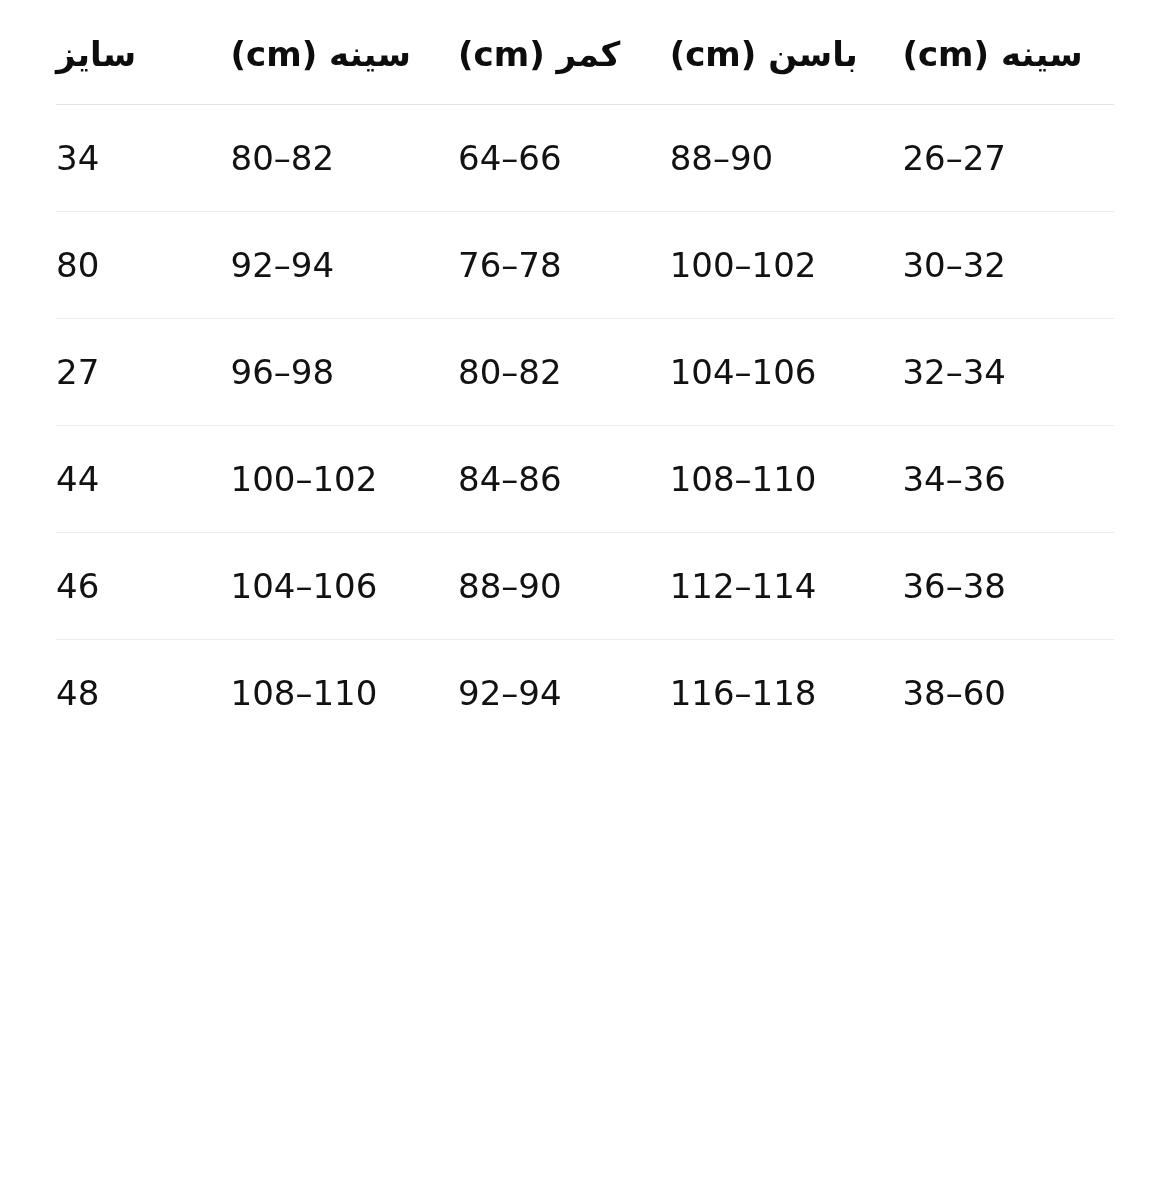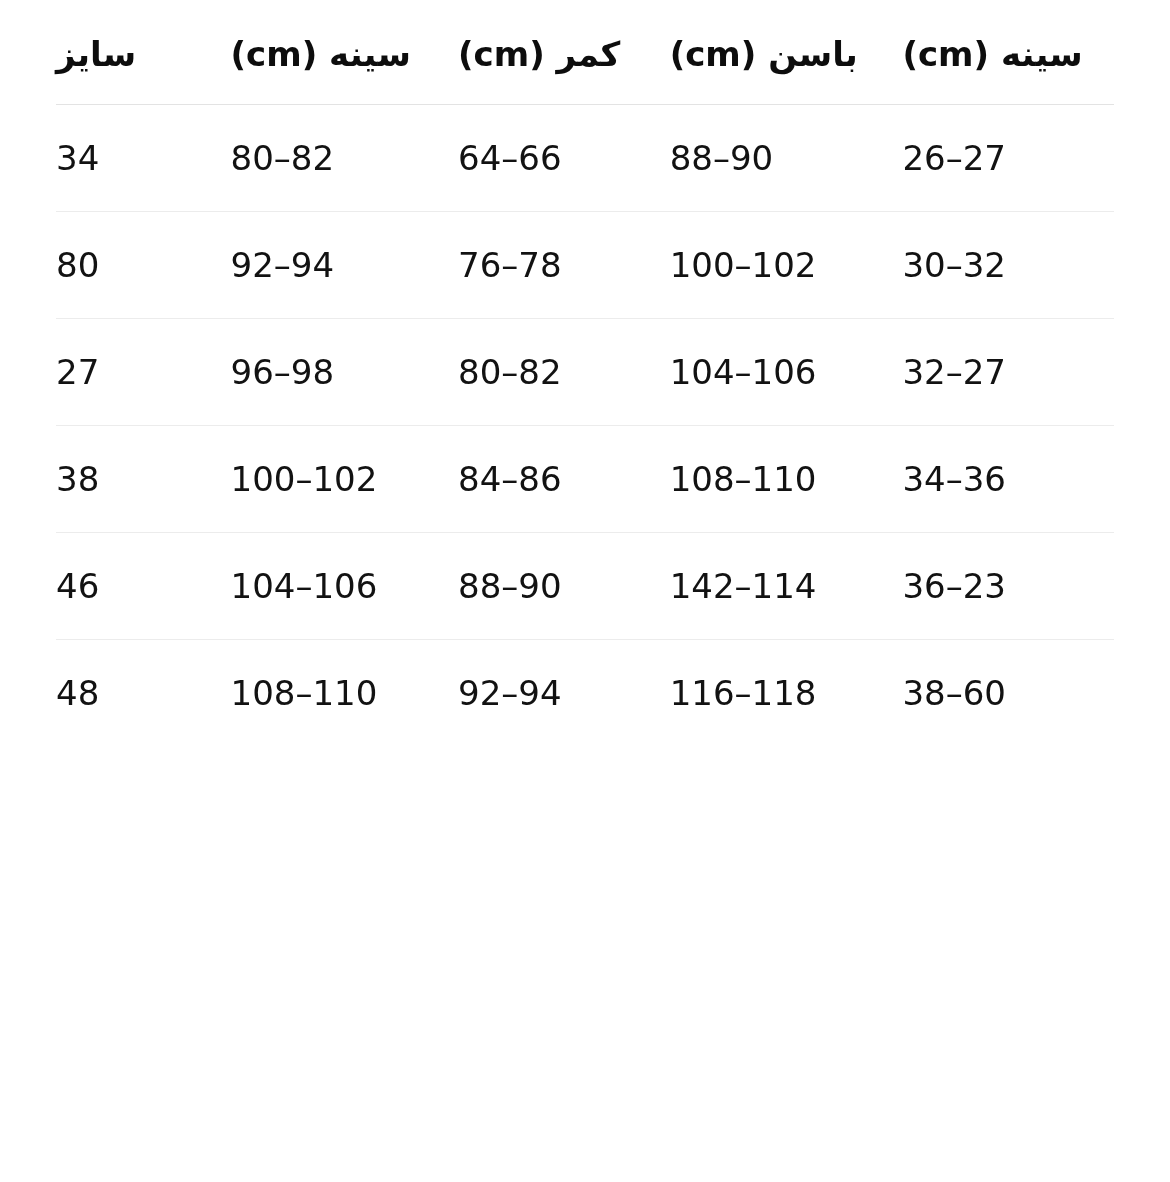--- a/index.html
+++ b/index.html
@@ -99,35 +99,35 @@
         <td class="num">92–94</td>
         <td class="num">76–78</td>
         <td class="num">100–102</td>
         <td class="num">30–32</td>
       </tr>
       <tr>
         <td class="num">27</td>
         <td class="num">96–98</td>
         <td class="num">80–82</td>
         <td class="num">104–106</td>
-        <td class="num">32–27</td>
+        <td class="num">32–34</td>
       </tr>
       <tr>
-        <td class="num">38</td>
+        <td class="num">44</td>
         <td class="num">100–102</td>
         <td class="num">84–86</td>
         <td class="num">108–110</td>
         <td class="num">34–36</td>
       </tr>
       <tr>
         <td class="num">46</td>
         <td class="num">104–106</td>
         <td class="num">88–90</td>
-        <td class="num">142–114</td>
-        <td class="num">36–23</td>
+        <td class="num">112–114</td>
+        <td class="num">36–38</td>
       </tr>
       <tr>
         <td class="num">48</td>
         <td class="num">108–110</td>
         <td class="num">92–94</td>
         <td class="num">116–118</td>
         <td class="num">38–60</td>
       </tr>
     </tbody>
   </table>

